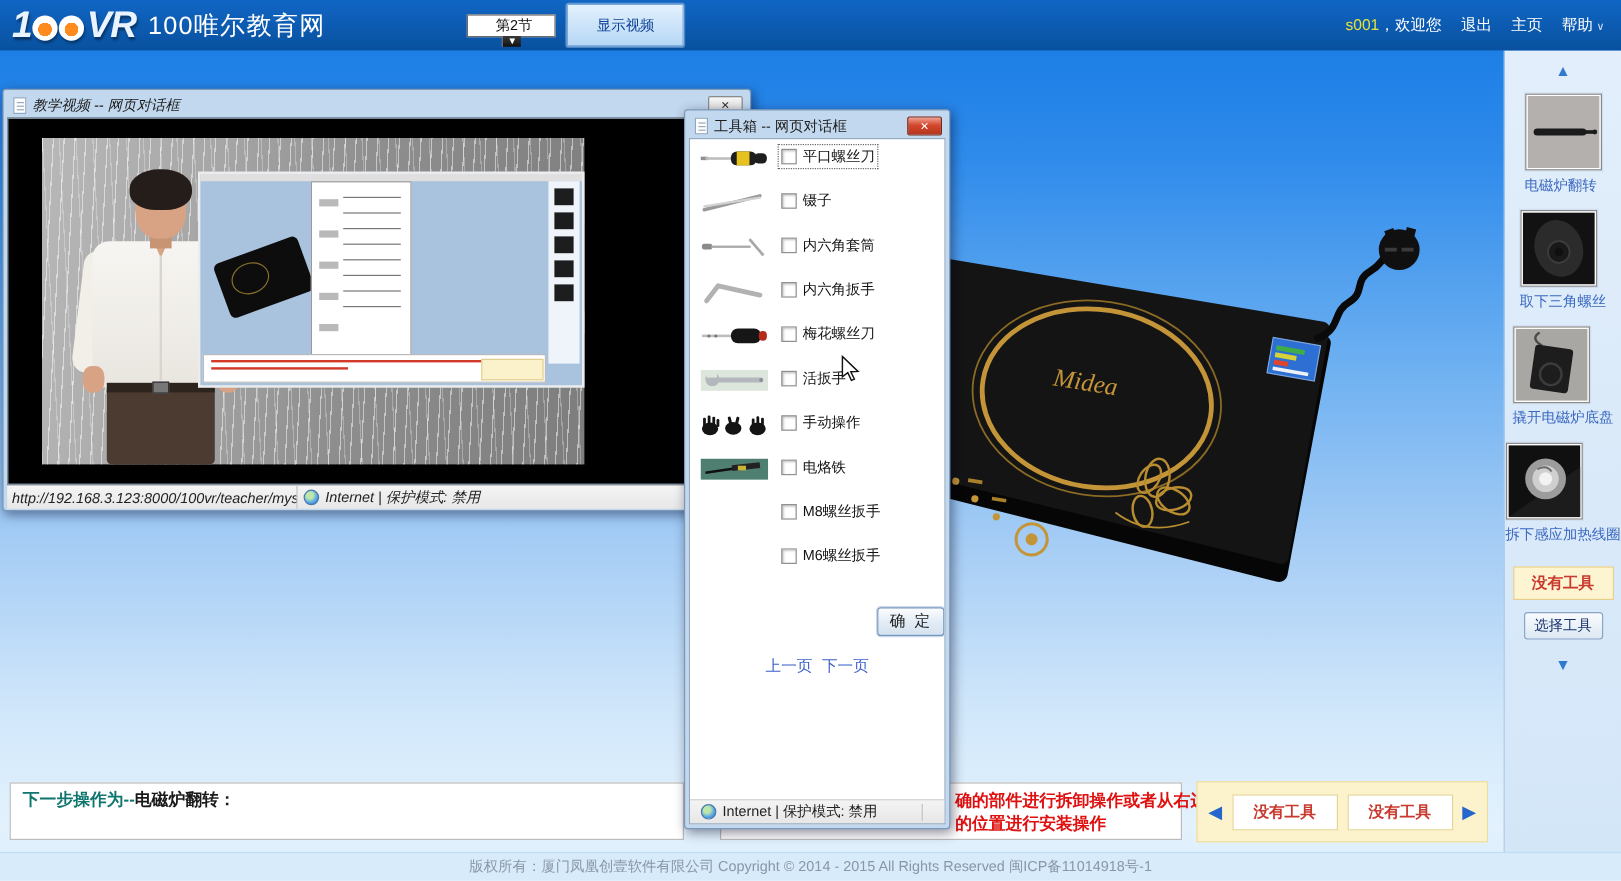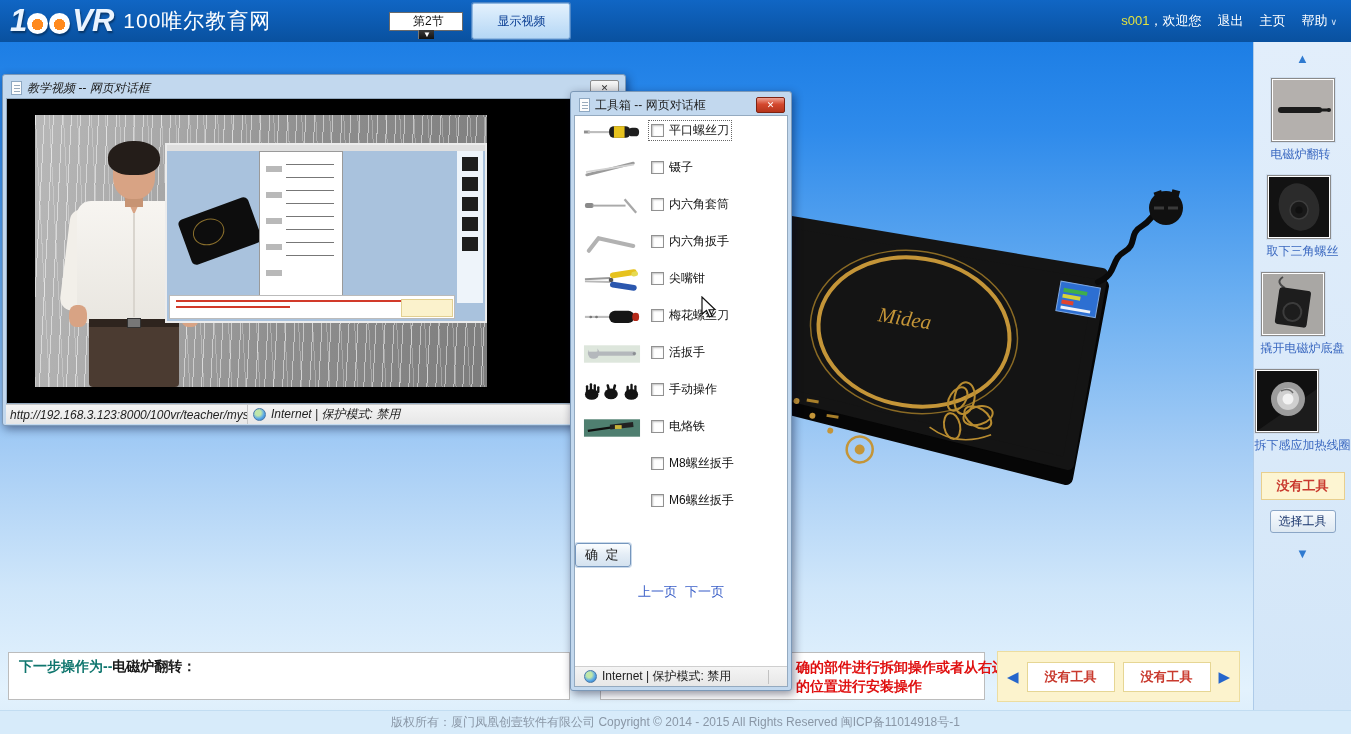--- a/index.html
+++ b/index.html
@@ -101,21 +101,21 @@
   #toolbox-dialog { left:570px; top:91px; width:222px; height:600px; z-index:20; }
   #toolbox-dialog .dlg-body { height:572px; display:flex; flex-direction:column; overflow:hidden; }
   #tool-list { padding-top:5px; }
   .tool-row { height:37px; display:flex; align-items:flex-start; }
   .tool-img { width:74px; display:flex; align-items:center; justify-content:center; flex:0 0 74px; }
   .tool-img svg { width:58px; height:22px; }
   .tool-label { display:flex; align-items:center; gap:5px; font-size:12px; color:#111; cursor:pointer; padding:1px 2px; }
   .tool-label.focused { outline:1px dotted #666; }
   .cb { width:13px; height:13px; background:#fff; border:1px solid #919191;
     box-shadow:inset 1px 1px 2px rgba(0,0,0,.25); flex:0 0 13px; }
-  .confirm-row { display:flex; justify-content:flex-start; margin-top:15px; }
+  .confirm-row { display:flex; justify-content:flex-end; margin-top:15px; }
   .btn-confirm { font-size:13px; color:#1a1a1a; padding:2px 9px; border:1px solid #7596bd; border-radius:3px;
     background:linear-gradient(#fbfdff,#e4edf6 48%,#d4e2ef); box-shadow:0 0 0 1px #c9d9ea; cursor:pointer; letter-spacing:2px; }
   .page-links { display:flex; justify-content:center; gap:8px; margin-top:16px; font-size:13px; }
   .page-links span { color:#3a5fc8; cursor:pointer; }
   #toolbox-dialog .statusbar { margin-top:auto; }
 
   
   #scene { position:absolute; left:766px; top:182px; width:420px; height:330px; z-index:1; }
 
   
@@ -343,36 +343,20 @@
           </div>
           <div class="tool-row">
             <span class="tool-img">
               <svg viewBox="0 0 60 20">
                 <path d="M6 18 L16 5 L52 13" fill="none" stroke="#b2b2b2" stroke-width="4.2" stroke-linecap="round" stroke-linejoin="round"></path>
               </svg>
             </span>
             <label class="tool-label">
               <span class="cb"></span>
               <span>内六角扳手</span>
-            </label>
-          </div>
-          <div class="tool-row">
-            <span class="tool-img">
-              <svg viewBox="0 0 60 20">
-                <path d="M2 9.2 L28 8" stroke="#9a9a9a" stroke-width="2"></path>
-                <path d="M2 11.4 L28 12" stroke="#b8b8b8" stroke-width="2"></path>
-                <circle cx="29" cy="10" r="2.4" fill="#555"></circle>
-                <rect x="28" y="2.4" width="28" height="6" rx="3" fill="#e6c21e" transform="rotate(-9 30 6)"></rect>
-                <rect x="28" y="11.6" width="28" height="6" rx="3" fill="#2b57ae" transform="rotate(9 30 14)"></rect>
-                <rect x="50" y="1.4" width="7" height="5" rx="2.4" fill="#e6da52" transform="rotate(-9 52 4)"></rect>
-              </svg>
-            </span>
-            <label class="tool-label">
-              <span class="cb"></span>
-              <span>尖嘴钳</span>
             </label>
           </div>
           <div class="tool-row">
             <span class="tool-img">
               <svg viewBox="0 0 60 20">
                 <rect x="2" y="8.8" width="26" height="2.2" fill="#bdbdbd"></rect>
                 <circle cx="8" cy="10" r="1.4" fill="#777"></circle>
                 <circle cx="14" cy="10" r="1.4" fill="#777"></circle>
                 <rect x="27" y="3.6" width="26" height="12.6" rx="6" fill="#161616"></rect>
                 <rect x="51" y="5.6" width="7" height="8.6" rx="3.5" fill="#b52a1a"></rect>

